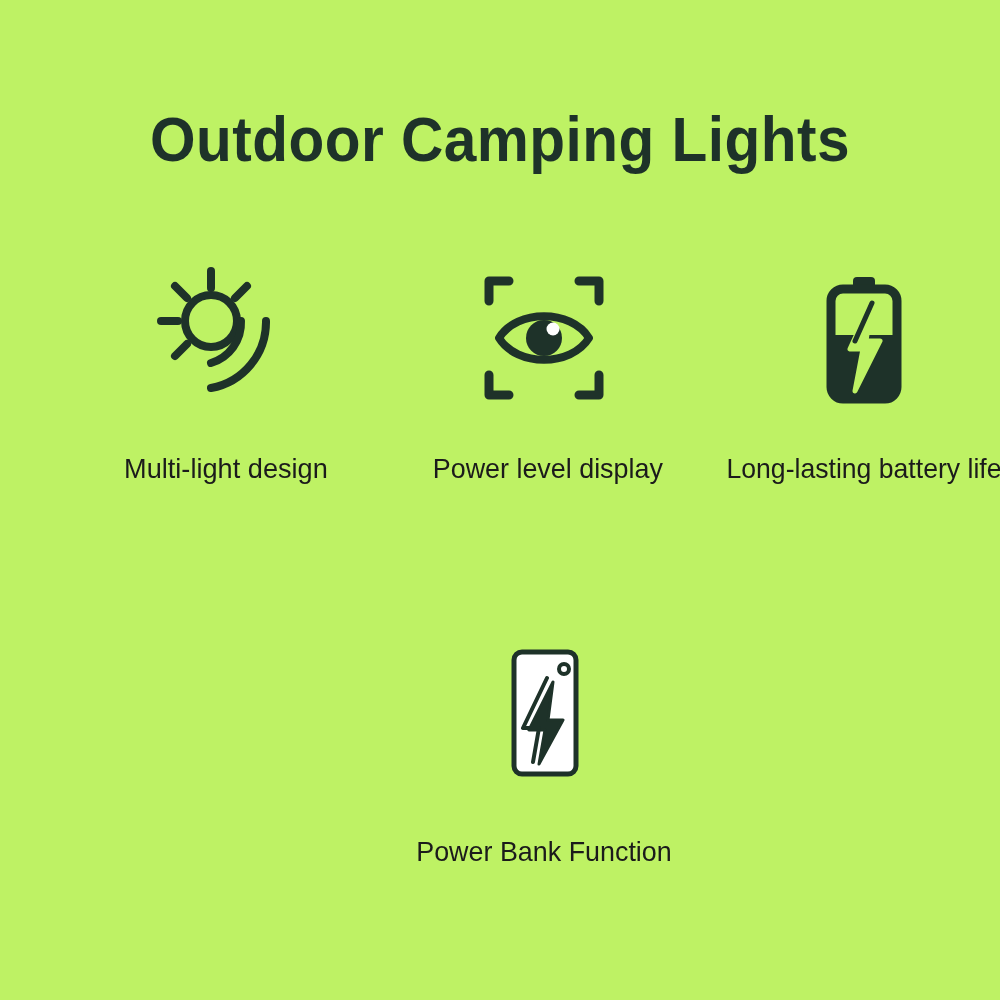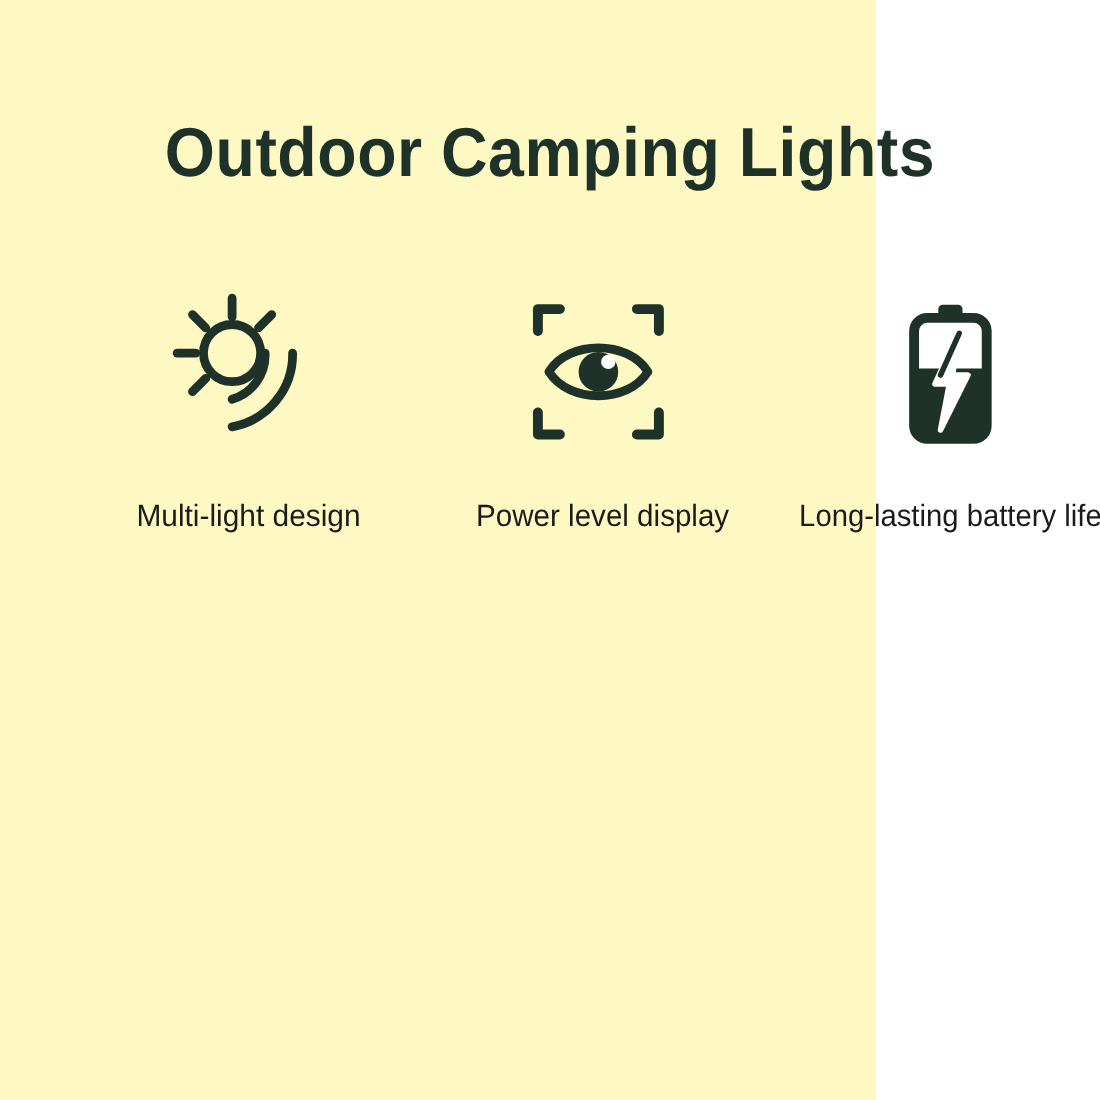--- a/index.html
+++ b/index.html
@@ -8,23 +8,23 @@
   }
   body {
     width: 1000px;
     height: 1000px;
     background: #ffffff;
     font-family: "Liberation Sans", "DejaVu Sans", sans-serif;
     overflow: hidden;
   }
   .page {
     position: relative;
-    width: 796px;
+    width: 1000px;
     height: 1000px;
-    background: #fef9c3;
+    background: #bef264;
     box-sizing: border-box;
   }
   .title {
     position: absolute;
     top: 103px;
     left: 0;
     width: 1000px;
     text-align: center;
     font-family: "Liberation Sans Narrow", "Liberation Sans", "DejaVu Sans", sans-serif;
     font-weight: bold;
@@ -182,19 +182,33 @@
           </svg>
         </div>
         <div class="cell-label">Long-lasting battery life</div>
       </div>
 
     </div>
 
     <div class="row row-2">
 
 
+      <div class="cell cell-4">
+        <div class="icon-wrap">
+          <svg width="150" height="150" viewBox="0 0 150 150" aria-hidden="true">
+
+            <rect x="45" y="14" width="62" height="122" rx="8" ry="8" fill="#ffffff" stroke="#1e3229" stroke-width="5"></rect>
+
+            <circle cx="95" cy="31" r="5" fill="none" stroke="#1e3229" stroke-width="4"></circle>
+
+            <path d="M 84 44 L 60 92 L 76 92 L 70 126 L 94 82 L 79 82 Z" fill="#1e3229" stroke="#1e3229" stroke-width="3" stroke-linejoin="round"></path>
+            <path d="M 78 40 L 54 90 L 70 90 L 64 124" fill="none" stroke="#1e3229" stroke-width="4" stroke-linejoin="round" stroke-linecap="round"></path>
+          </svg>
+        </div>
+        <div class="cell-label">Power Bank Function</div>
+      </div>
 
 
     </div>
 
   </div>
 
 </div>
 
 </body></html>

